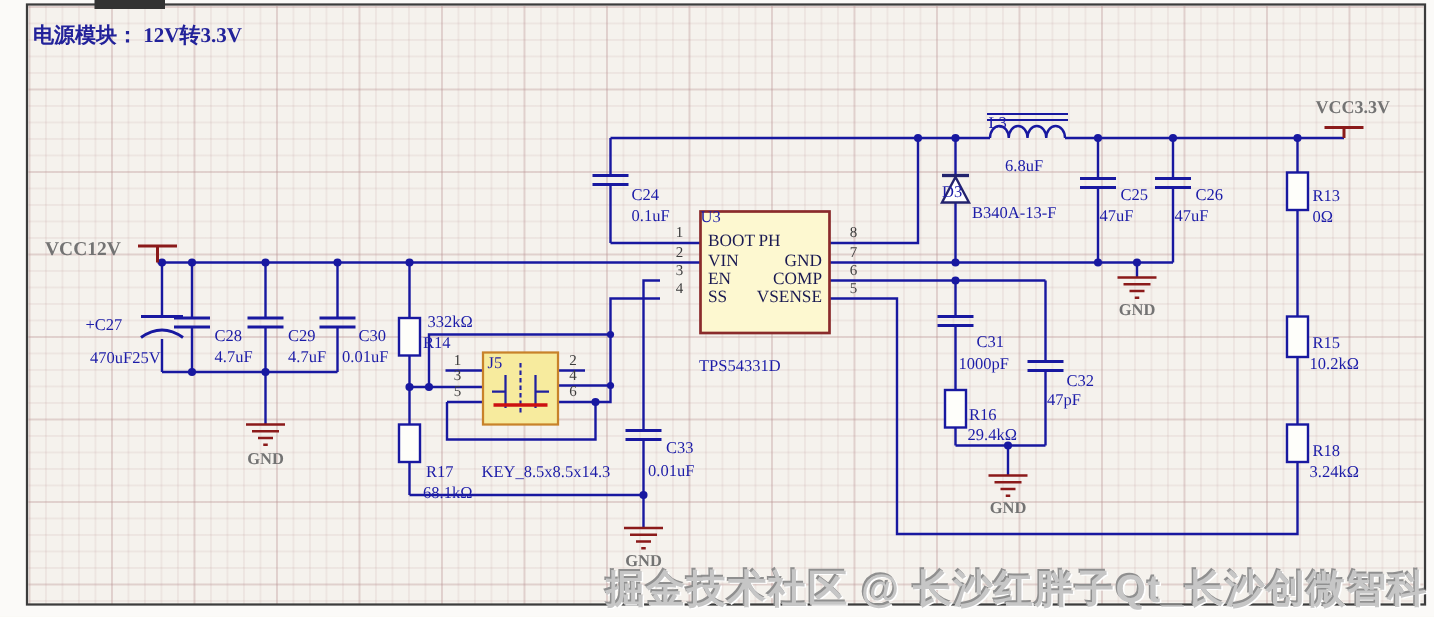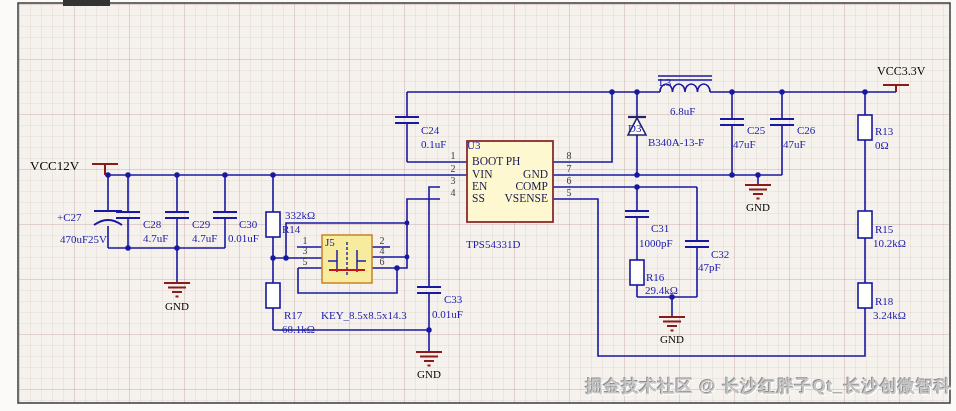--- a/index.html
+++ b/index.html
@@ -10,25 +10,25 @@
         background-image:
           linear-gradient(rgba(185,145,145,.25) 1px, transparent 1px),
           linear-gradient(90deg, rgba(185,145,145,.25) 1px, transparent 1px),
           linear-gradient(rgba(185,145,145,.13) 1px, transparent 1px),
           linear-gradient(90deg, rgba(185,145,145,.13) 1px, transparent 1px);
         background-size:55px 55px,55px 55px,11px 11px,11px 11px;}
   svg{position:absolute;left:0;top:0;}
   .lbl{position:absolute;color:#1c1ca8;font-size:11px;line-height:12px;white-space:nowrap;margin-top:12px;}
   .pin-name{position:absolute;color:#1a1a52;font-size:11.5px;line-height:12px;white-space:nowrap;}
   .pin-num{position:absolute;color:#3c3c3c;font-size:10px;line-height:11px;text-align:center;}
-  .maroon{position:absolute;color:#000000;font-size:11px;font-weight:normal;line-height:12px;white-space:nowrap;}
+  .maroon{position:absolute;color:#737373;font-size:11px;font-weight:bold;line-height:12px;white-space:nowrap;}
   .gnd-lbl{width:40px;text-align:center;}
   #title{position:absolute;left:22px;top:15px;color:#22229a;font-size:14px;font-weight:bold;white-space:nowrap;}
   #watermark{position:absolute;right:4px;top:375px;font-family:"Liberation Sans","DejaVu Sans",sans-serif;
-             font-size:17px;font-weight:bold;letter-spacing:1px;color:#c6c6c6;
+             font-size:26px;font-weight:bold;letter-spacing:1px;color:#c6c6c6;
              text-shadow:-1px -1px 0 #8f8f8f,1px 1px 0 #ffffff;white-space:nowrap;}
 </style>
 </head>
 <body>
 
 <div id="stage">
   <div id="grid"></div>
 
   <svg width="956" height="411" viewBox="0 0 956 411">
 
@@ -157,20 +157,21 @@
     </g>
 
     <g stroke="#8b1a1a" stroke-width="1.8" fill="none">
       <path d="M164,283 H190 M168,287.5 H186 M172,292 H182 M175.5,296.5 H178.5"></path>
       <path d="M745,185 H771 M749,189.5 H767 M753,194 H763 M756.5,198.5 H759.5"></path>
       <path d="M659,317 H685 M663,321.5 H681 M667,326 H677 M670.5,330.5 H673.5"></path>
       <path d="M416,352 H442 M420,356.5 H438 M424,361 H434 M427.5,365.5 H430.5"></path>
     </g>
   </svg>
 
+  <div id="title">电源模块： 12V转3.3V</div>
 
   <span class="maroon" style="left:30px;top:160px;font-size:13px">VCC12V</span>
   <span class="maroon" style="left:877px;top:65px;font-size:12px">VCC3.3V</span>
   <span class="maroon gnd-lbl" style="left:157px;top:300px">GND</span>
   <span class="maroon gnd-lbl" style="left:738px;top:201px">GND</span>
   <span class="maroon gnd-lbl" style="left:652px;top:333px">GND</span>
   <span class="maroon gnd-lbl" style="left:409px;top:368px">GND</span>
 
   <span class="lbl" style="left:57px;top:199px">+C27</span>
   <span class="lbl" style="left:60px;top:221px">470uF25V</span>

